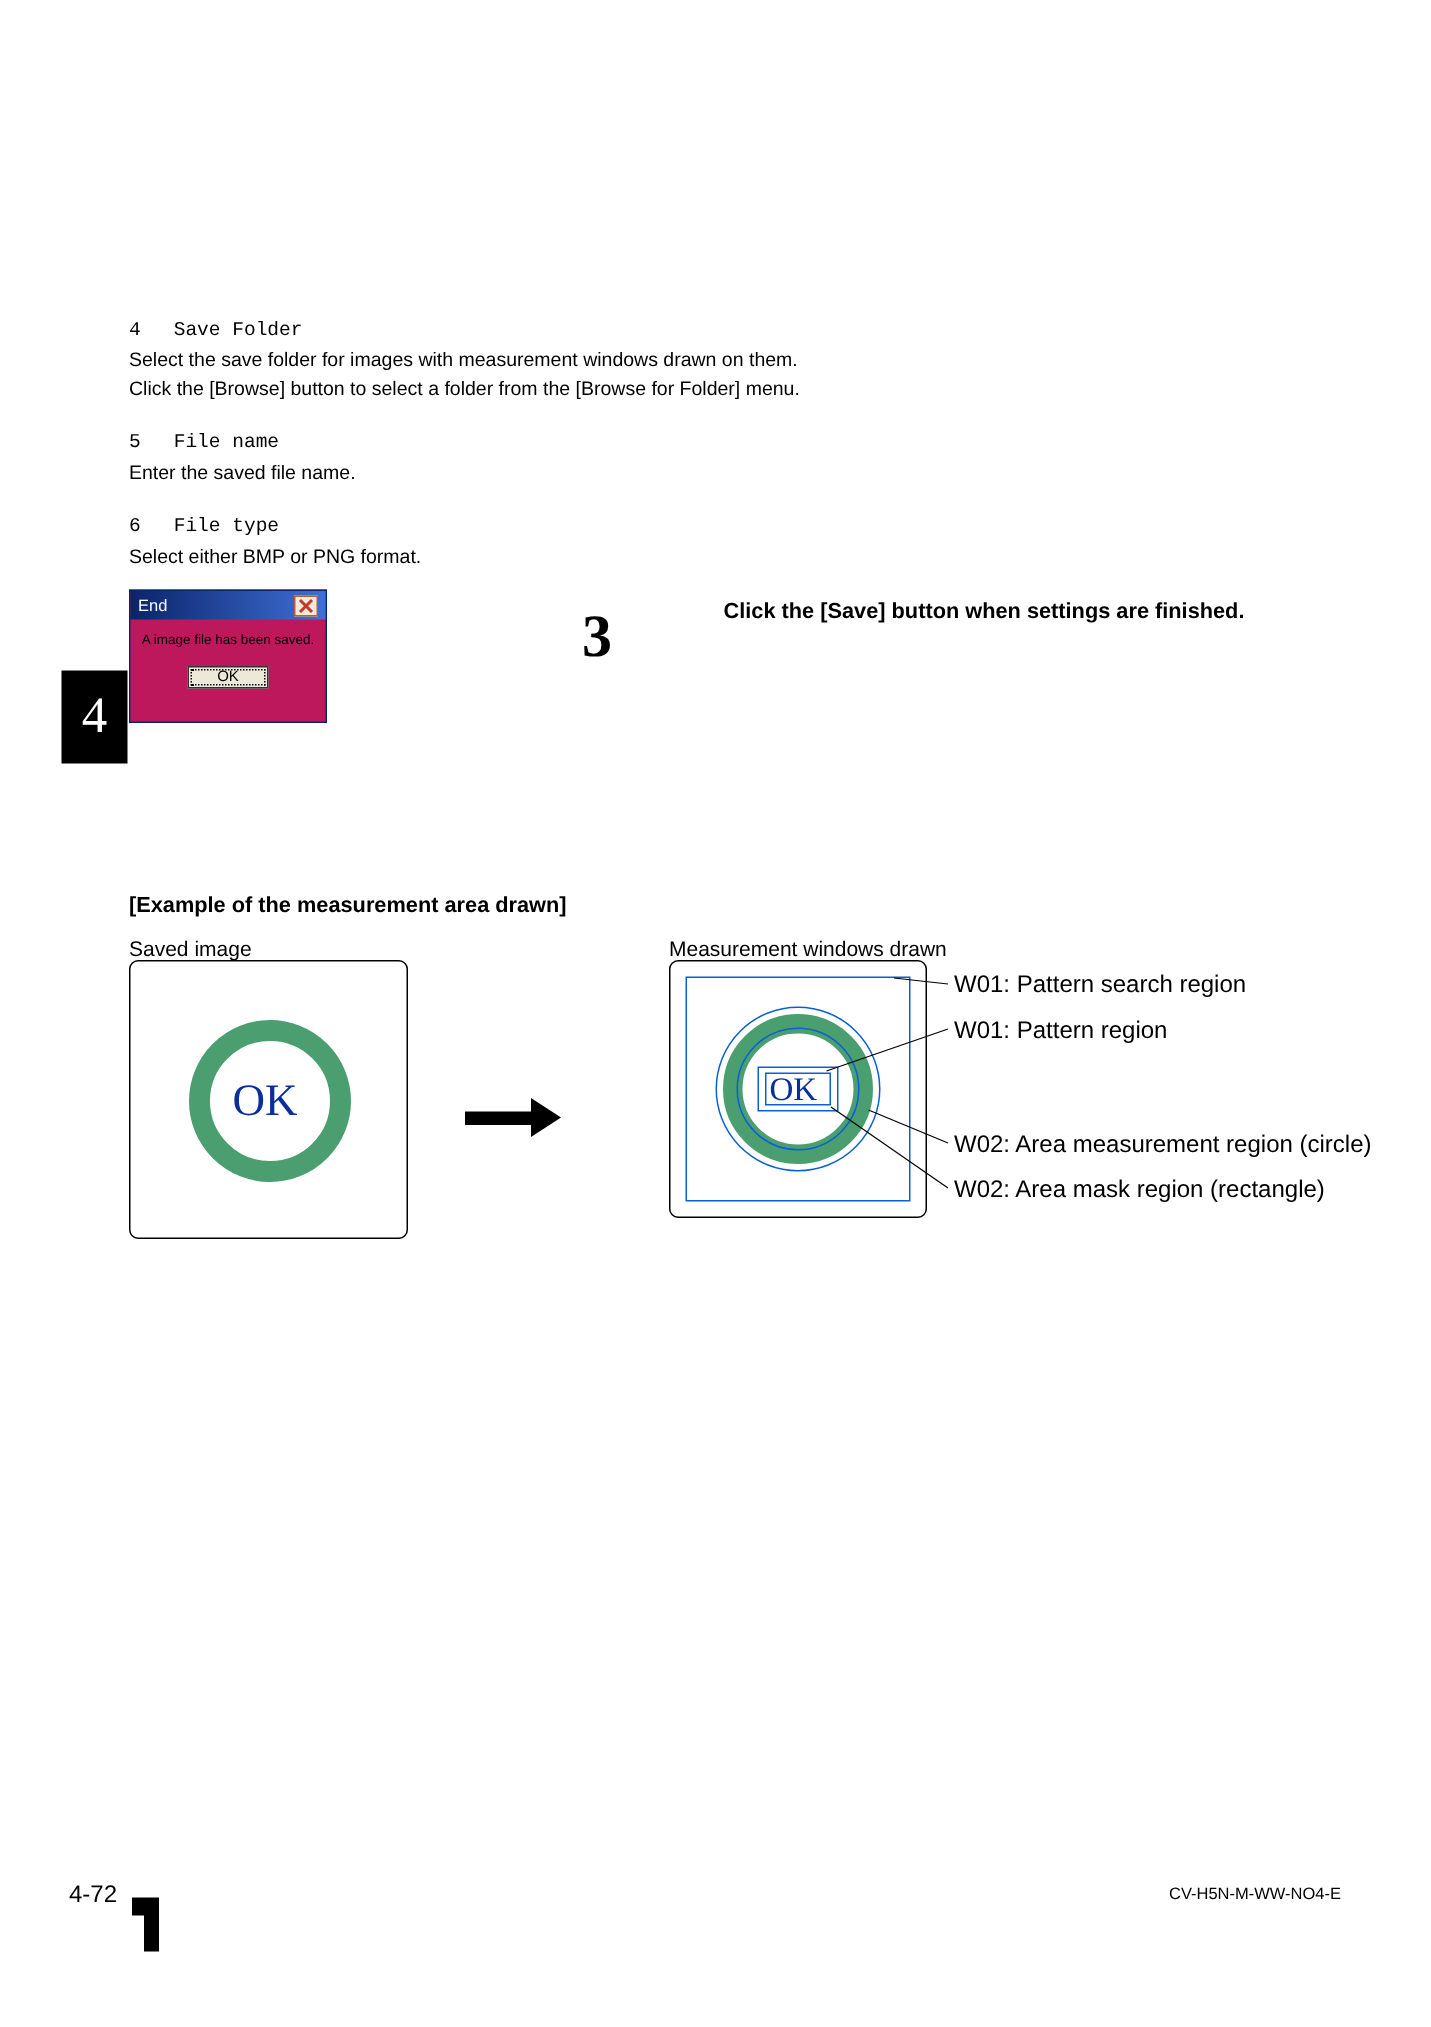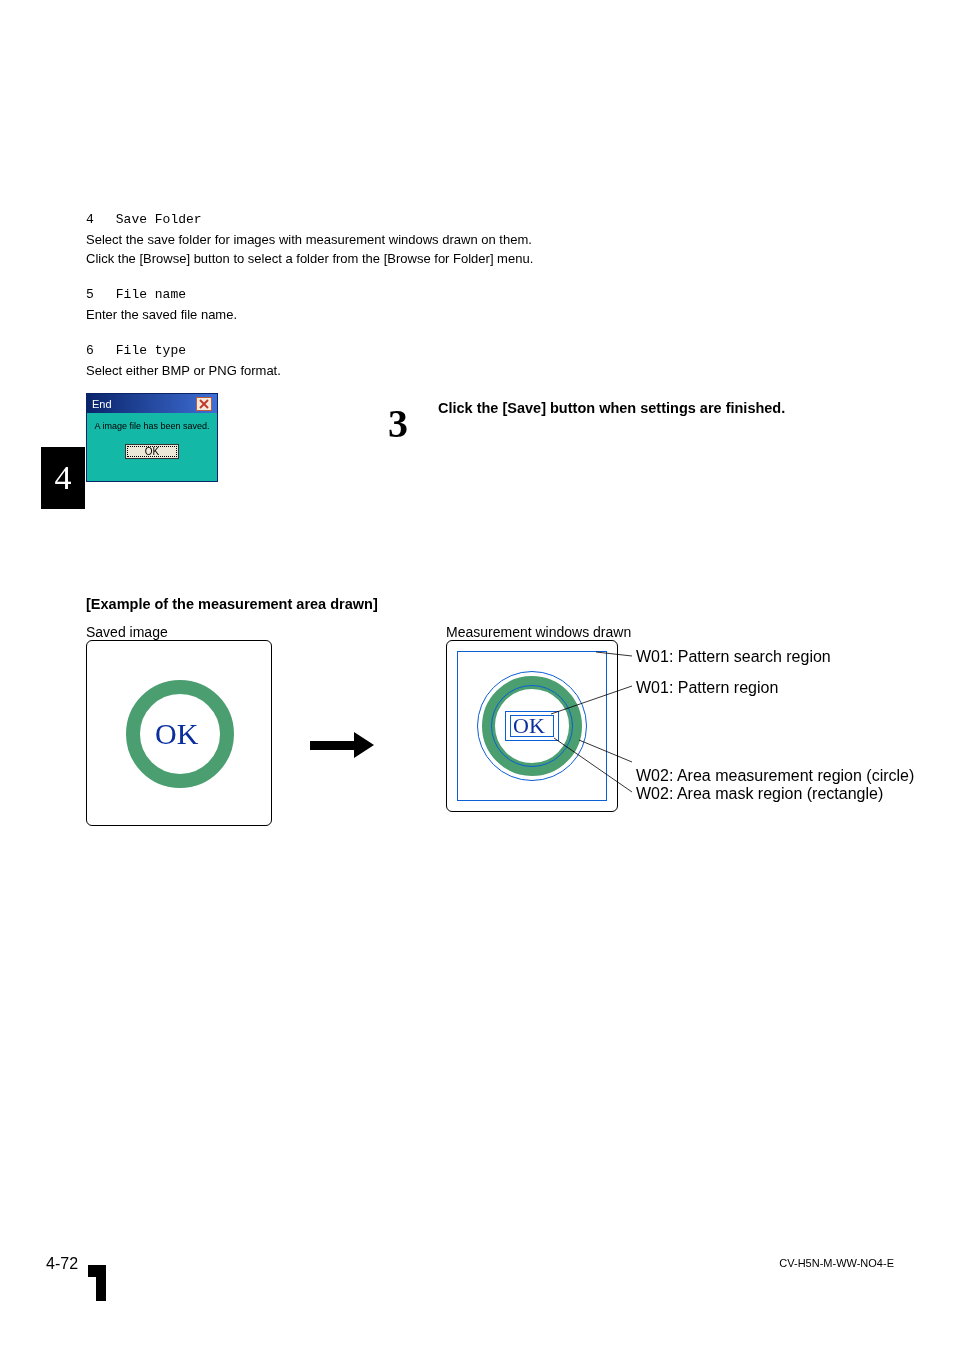--- a/index.html
+++ b/index.html
@@ -10,32 +10,32 @@
   .item { margin-bottom: 14px; }
   .item-head { font-size: 13px; margin-bottom: 4px; font-family: Liberation Mono, monospace; }
   .item-head .num { display: inline-block; width: 22px; }
   .item-body { font-size: 13px; line-height: 1.45; }
 
   .sec5 { margin-top: 18px; }
   .sec6 { margin-top: 18px; }
 
   .chapter-tab { position: absolute; left: 41px; top: 447px; width: 44px; height: 62px; background: #000; color: #fff; font-size: 34px; font-weight: 400; display: flex; align-items: center; justify-content: center; font-family: "Times New Roman", serif; }
 
-  .dialog { position: absolute; left: 86px; top: 393px; width: 132px; background: #14b8a6; border: 1px solid #0a246a; }
+  .dialog { position: absolute; left: 86px; top: 393px; width: 132px; background: #be185d; border: 1px solid #0a246a; }
   .dlg-title { height: 19px; background: linear-gradient(to right, #0a246a, #3f6fd6); color: #fff; font-size: 11px; padding: 2px 5px; display: flex; align-items: center; justify-content: space-between; }
   .dlg-close { width: 16px; height: 14px; background: #f2e9dc; border: 1px solid #b85c3b; display: flex; align-items: center; justify-content: center; }
   .dlg-close svg { display: block; }
   .dlg-body { padding: 8px 4px 22px; text-align: center; }
   .dlg-msg { font-size: 9px; margin-bottom: 10px; }
   .dlg-ok { display: inline-block; min-width: 54px; padding: 1px 10px; font-size: 10px; background: #ece9d8; border: 1px solid #333; outline: 1px dotted #000; outline-offset: -3px; }
 
   .step3 { position: absolute; left: 388px; top: 400px; width: 486px; }
   .step3-num { position: absolute; left: 0; top: 0; font-family: "Times New Roman", serif; font-size: 40px; font-weight: bold; }
   .step3-text { margin-left: 50px; }
-  .step3-text .bold { font-weight: bold; font-size: 14.5px; margin-bottom: 8px; }
+  .step3-text .bold { font-weight: bold; font-size: 14.5px; margin-bottom: 8px; text-align: center; }
   .step3-text p { font-size: 14px; line-height: 1.5; margin-bottom: 2px; }
 
   .example { position: absolute; left: 86px; top: 596px; width: 790px; }
   .ex-title { font-weight: bold; font-size: 14.5px; margin-bottom: 12px; }
   .ex-row { display: flex; align-items: flex-start; }
   .ex-col1 { width: 360px; }
   .ex-col2 { flex: 1; }
   .ex-label { font-size: 14px; margin-bottom: 0; }
 
   .img-box { border: 1px solid #000; border-radius: 6px; background: #fff; position: relative; }
@@ -157,21 +157,21 @@
 
           <svg class="leader" width="430" height="200" style="left:0; top:0;">
             <line x1="150" y1="12" x2="186" y2="16" stroke="#000" stroke-width="0.8"></line>
             <line x1="105" y1="74" x2="186" y2="46" stroke="#000" stroke-width="0.8"></line>
             <line x1="133" y1="100" x2="186" y2="122" stroke="#000" stroke-width="0.8"></line>
             <line x1="108" y1="98" x2="186" y2="152" stroke="#000" stroke-width="0.8"></line>
           </svg>
 
           <div class="annot" style="left:190px; top:8px;">W01: Pattern search region</div>
           <div class="annot" style="left:190px; top:39px;">W01: Pattern region</div>
-          <div class="annot" style="left:190px; top:127px;">W02: Area measurement region (circle)</div>
+          <div class="annot" style="left:190px; top:115px;">W02: Area measurement region (circle)</div>
           <div class="annot" style="left:190px; top:145px;">W02: Area mask region (rectangle)</div>
         </div>
       </div>
 
     </div>
   </div>
 
   <div class="arrow-wrap">
     <div class="arrow-line"></div>
     <div class="arrow-head"></div>

